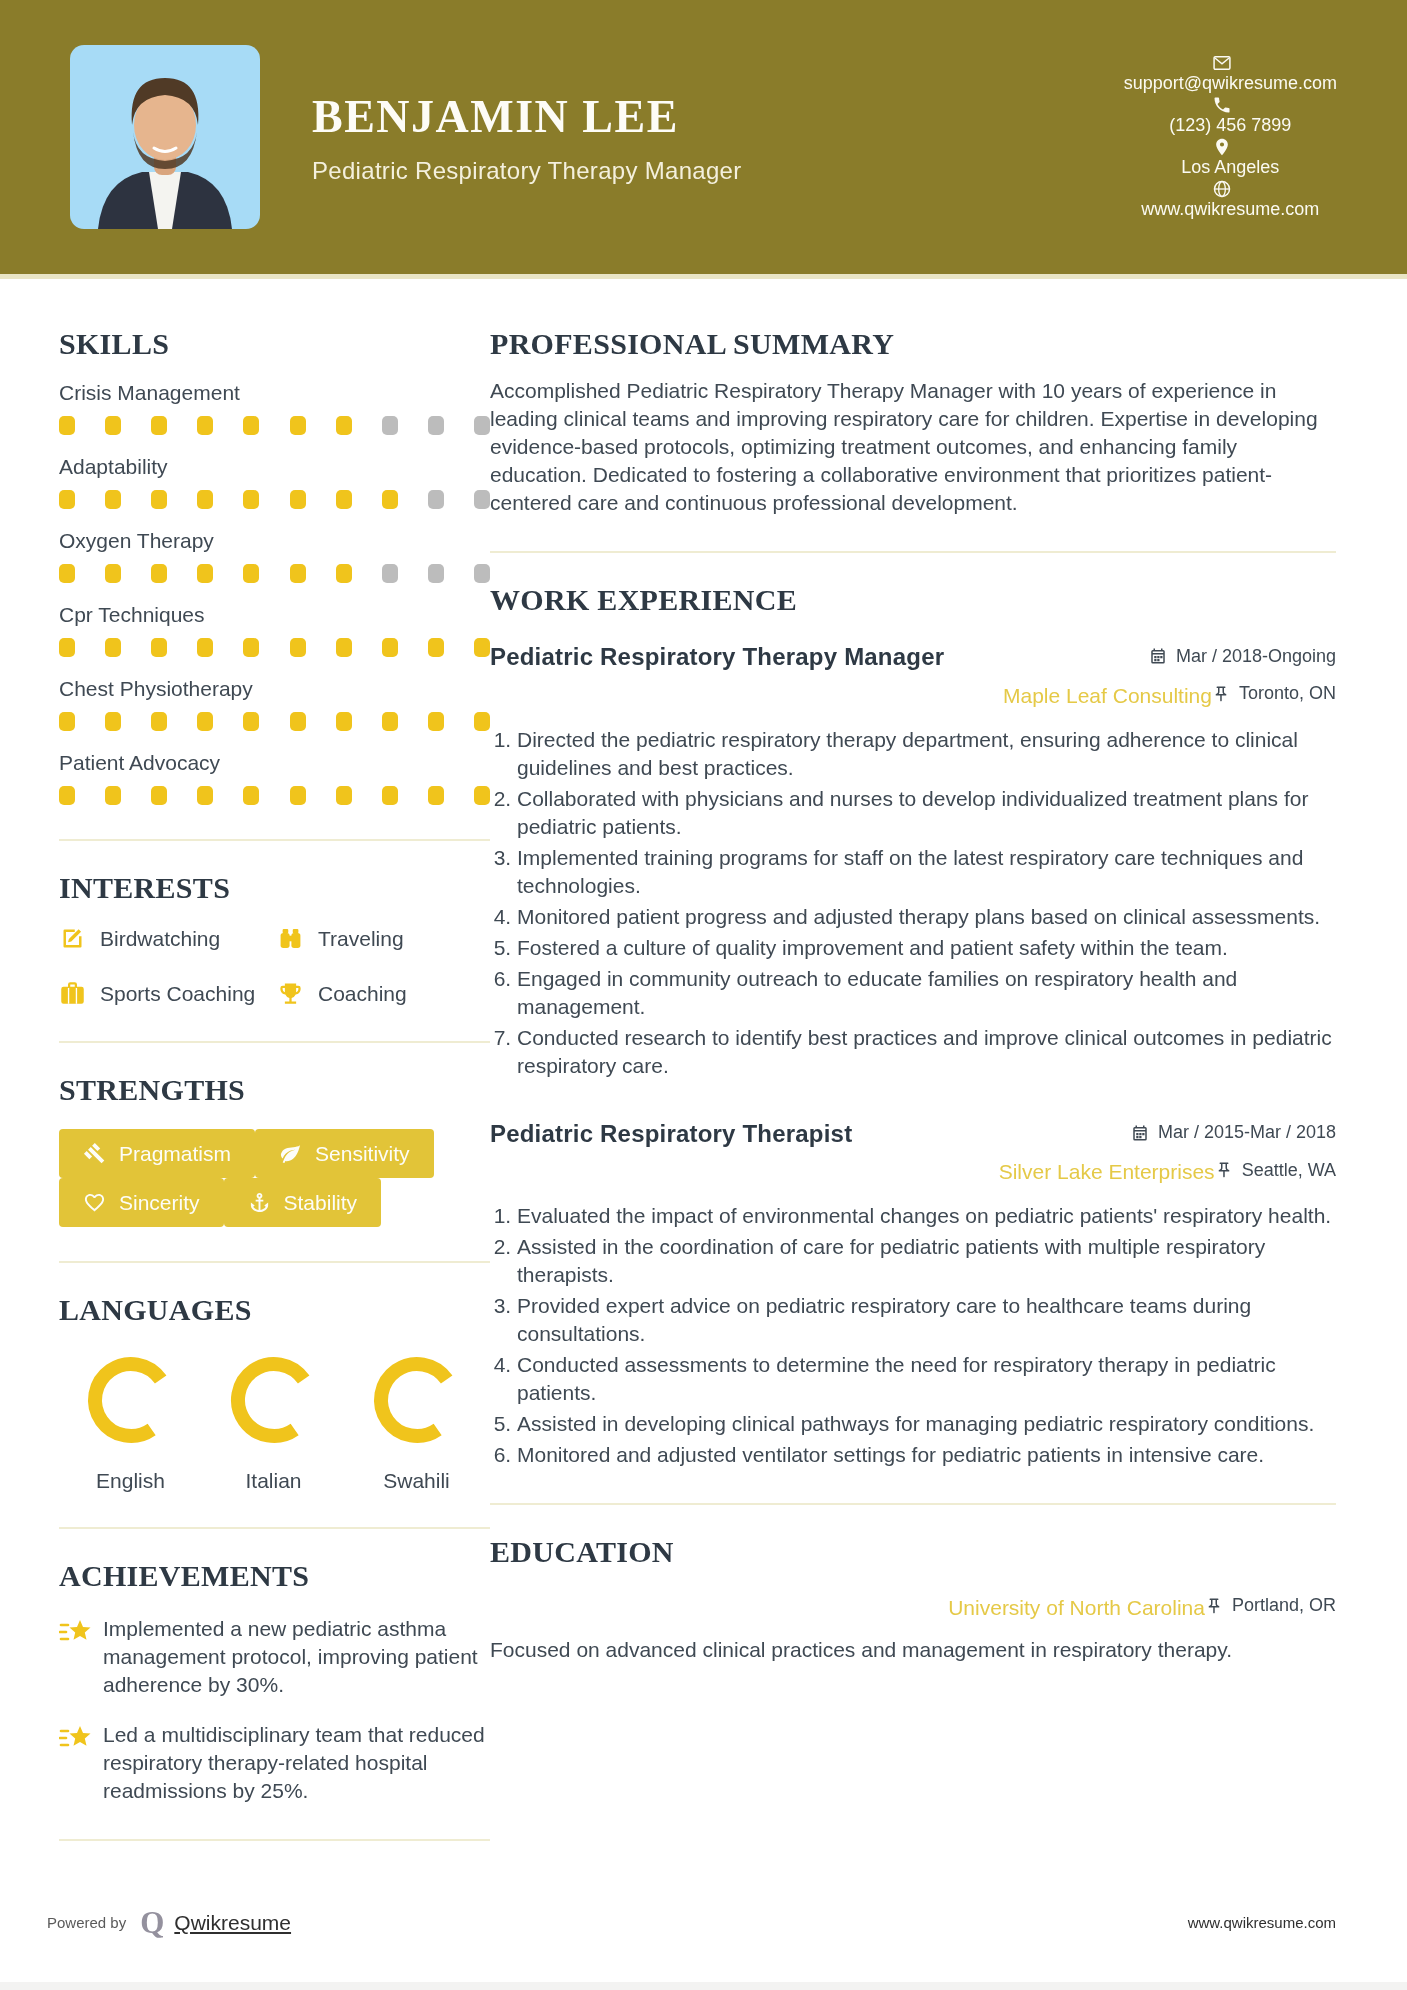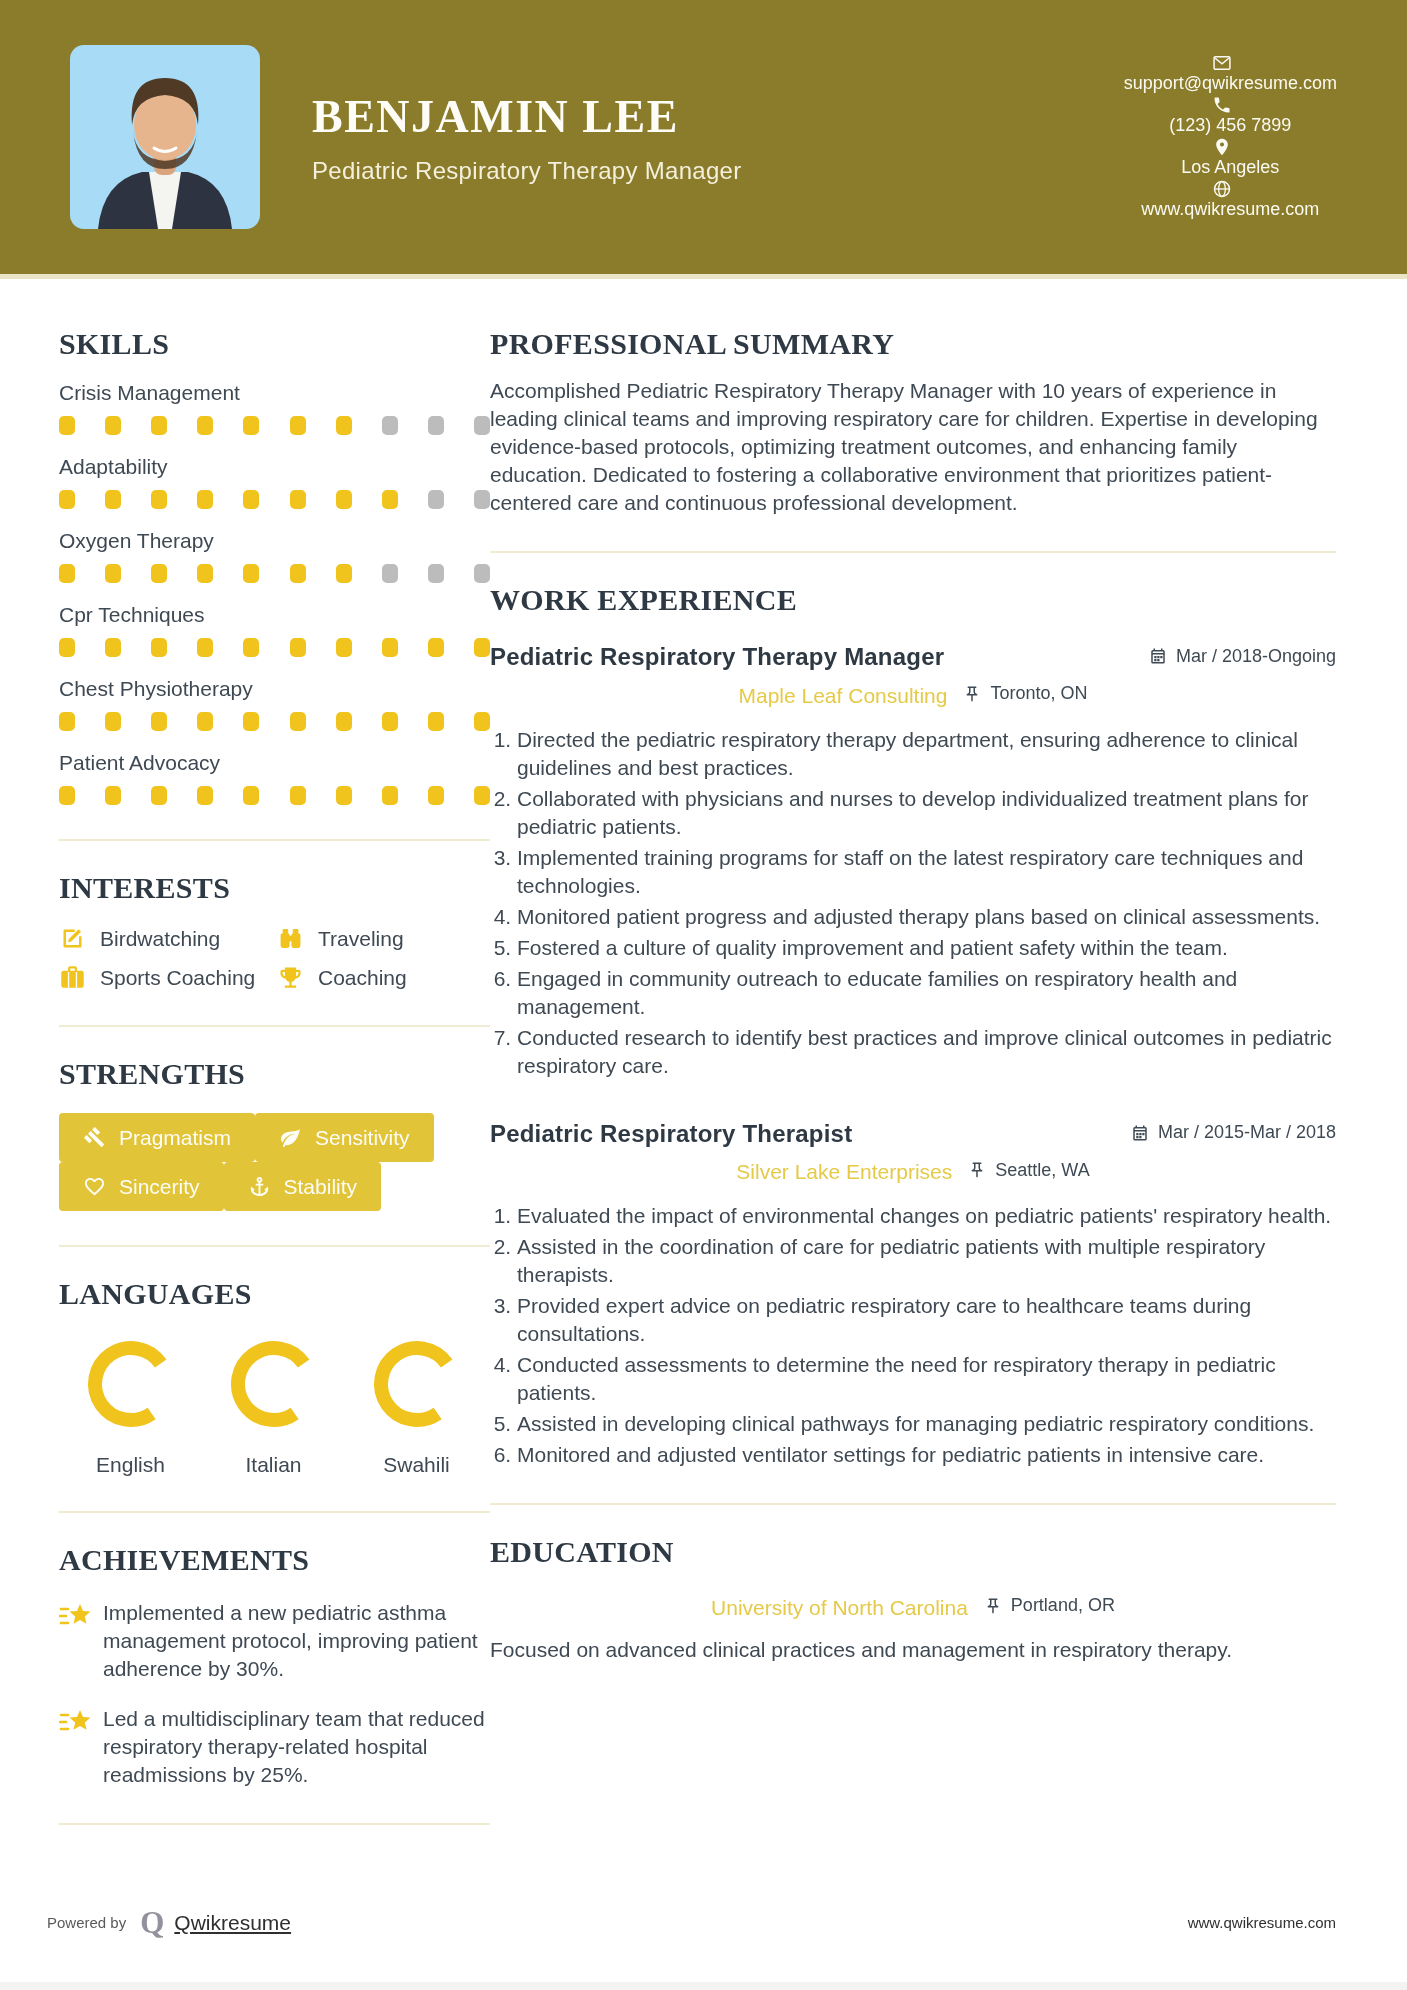--- a/index.html
+++ b/index.html
@@ -93,21 +93,21 @@
     border-radius: 5px;
     background: var(--dot-empty, #bcbcbc);
   }
   .dot.filled { background: var(--accent, #f0c41c); }
 
   
   .interests-grid {
     margin-top: 20px;
     display: grid;
     grid-template-columns: 218px 1fr;
-    row-gap: 12px;
+    row-gap: 28px;
   }
   .interest {
     display: flex;
     align-items: center;
     font-size: 21px;
   }
   .interest .iicon { width: 27px; height: 27px; margin-right: 14px; flex: 0 0 auto; }
 
   
   .pills { margin-top: 22px; display: flex; flex-wrap: wrap; }
@@ -155,21 +155,21 @@
     letter-spacing: .2px;
   }
   .meta {
     display: flex;
     align-items: center;
     font-size: 18px;
     color: var(--body-text, #3f4953);
     white-space: nowrap;
   }
   .meta .micon { width: 18px; height: 18px; margin-right: 9px; }
-  .company-row { display: flex; justify-content: center; align-items: baseline; margin-top: 12px; gap: 16px; }
+  .company-row { display: flex; justify-content: flex-end; align-items: baseline; margin-top: 12px; }
   .company { font-size: 21px; color: var(--company-text, #e5c947); }
   .bullets {
     margin: 18px 0 0 0;
     padding-left: 27px;
     font-size: 21px;
     line-height: 28px;
   }
   .bullets li { margin-bottom: 3px; }
   .edu-desc { margin-top: 16px; font-size: 21px; line-height: 28px; }
 

